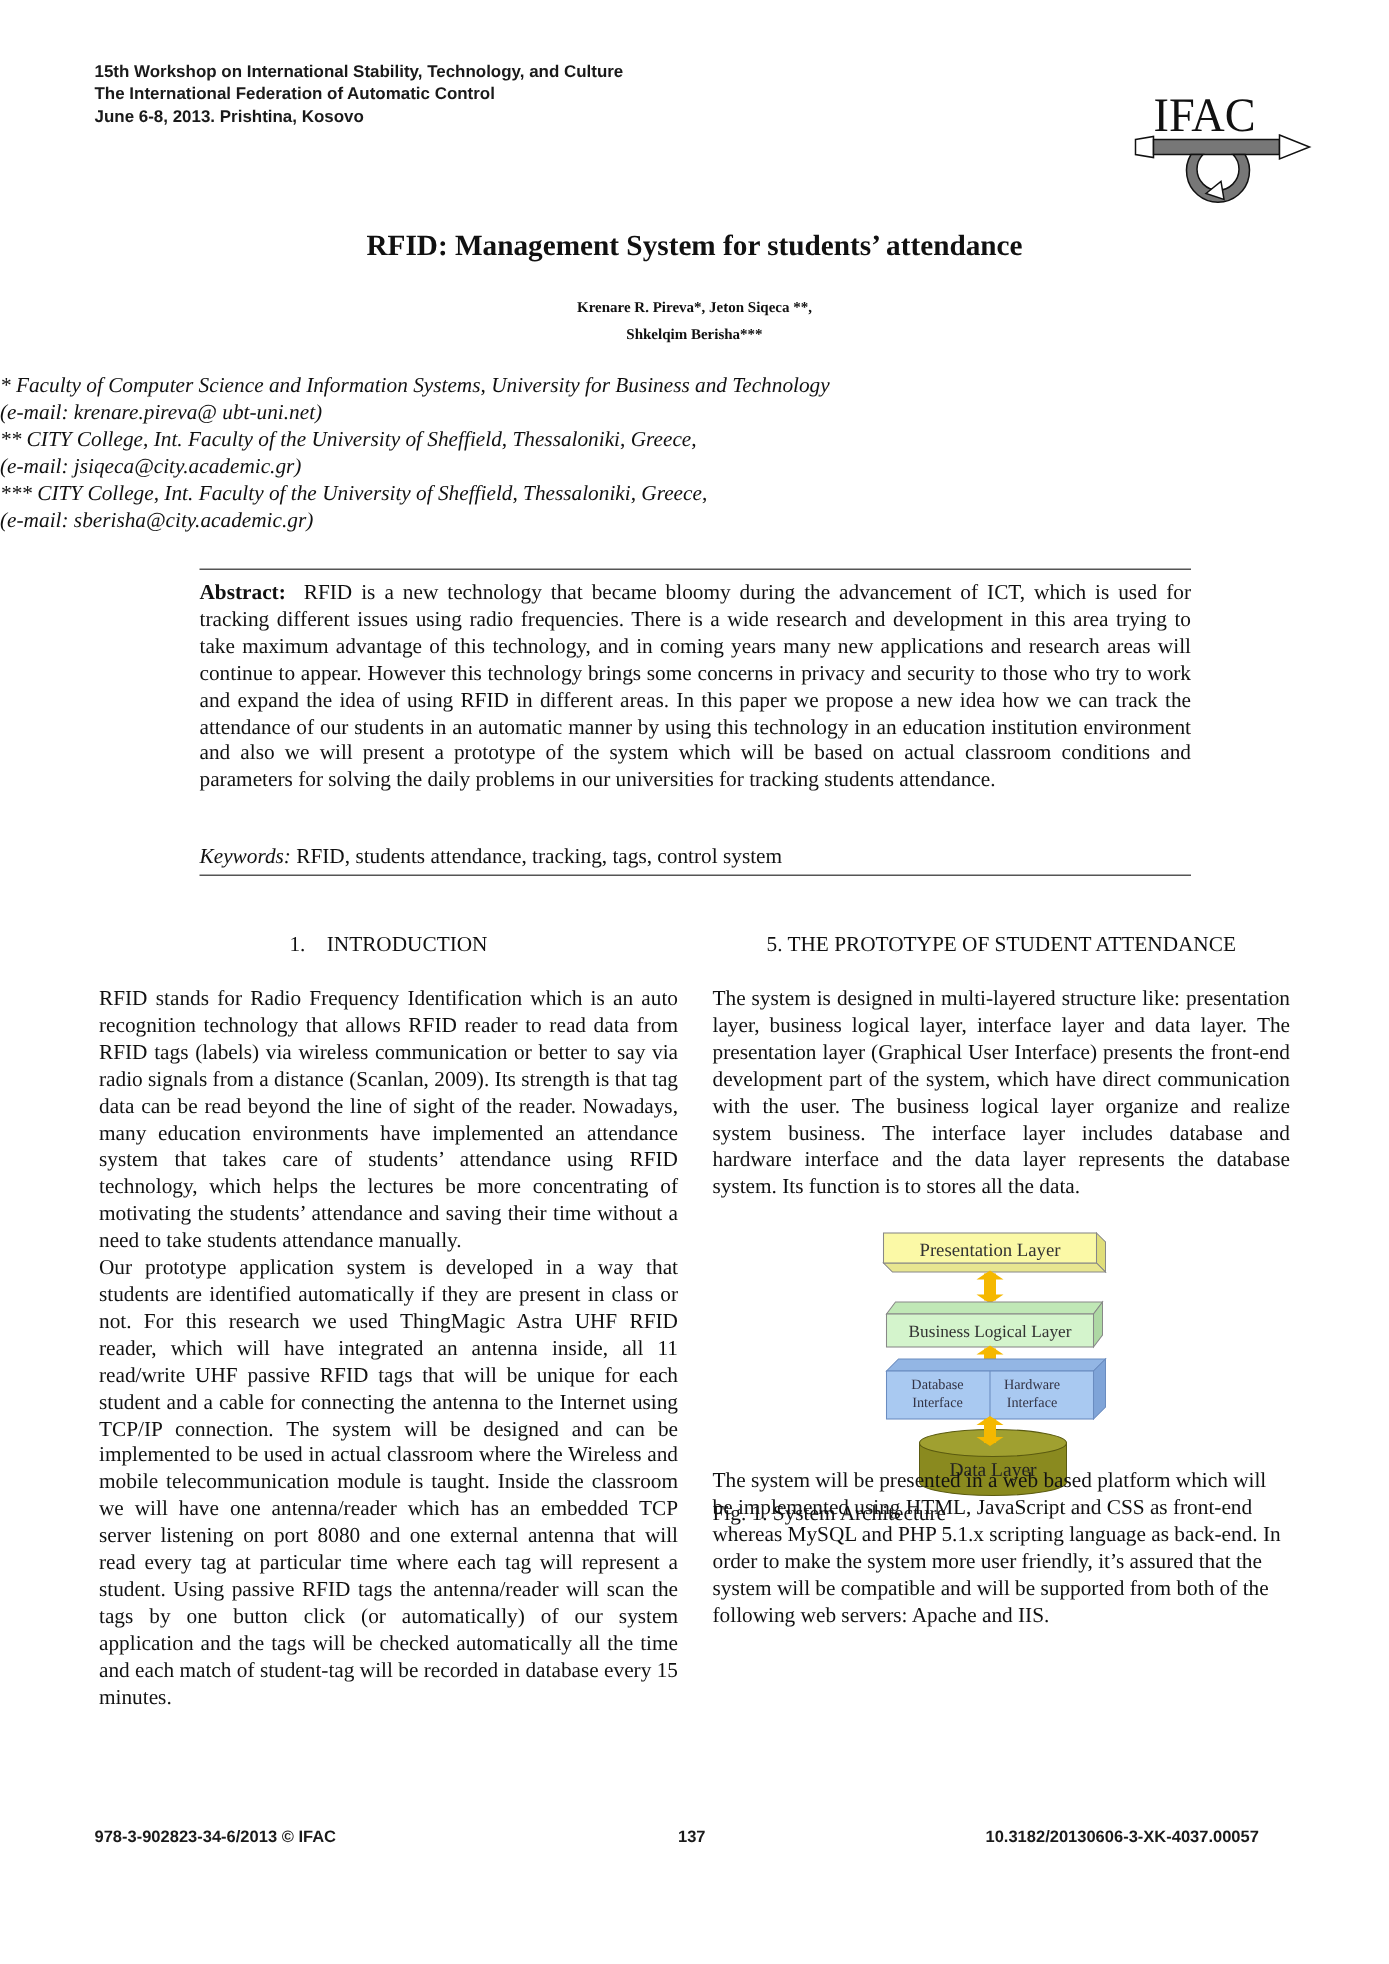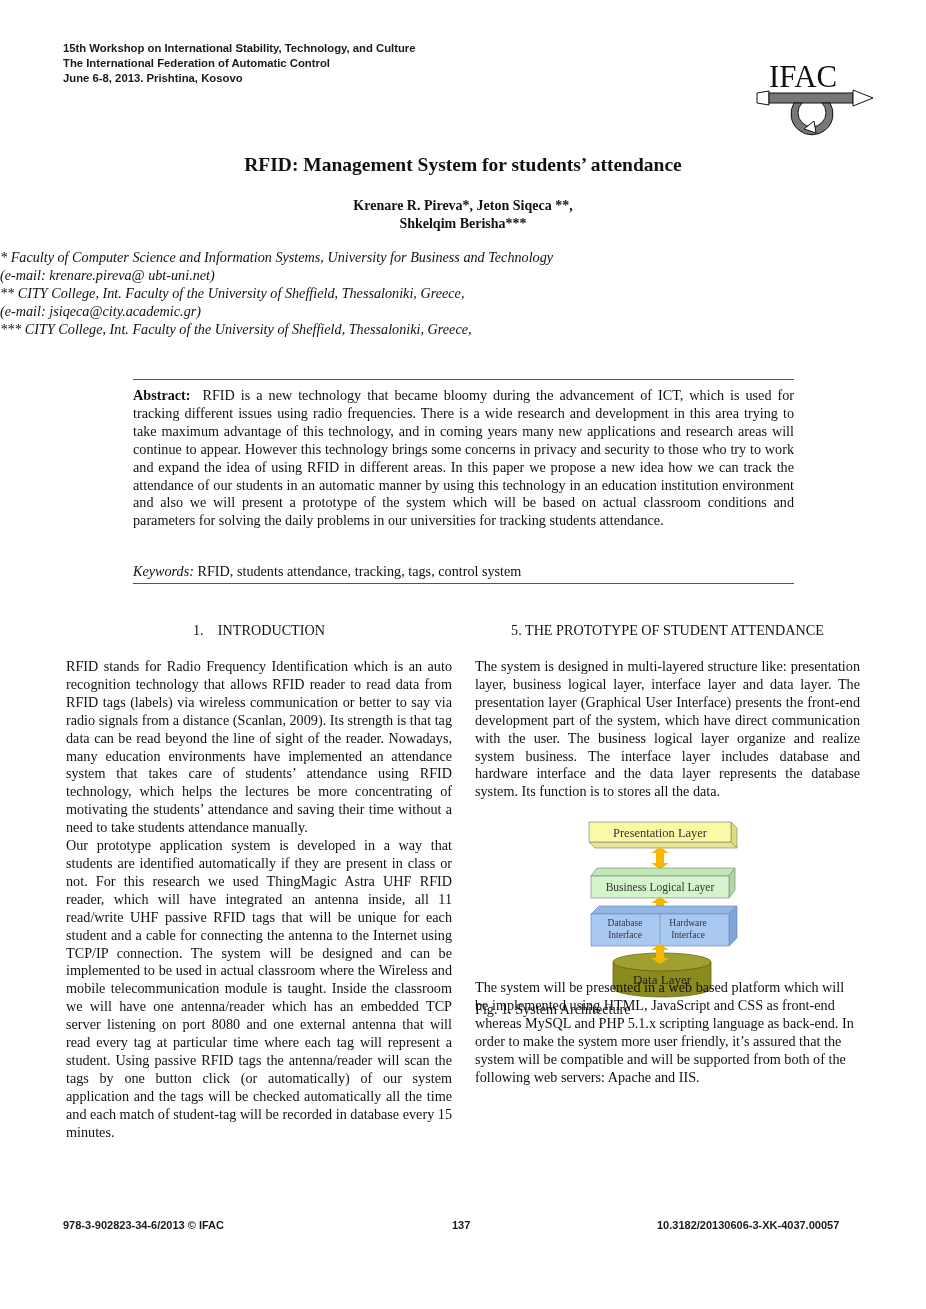--- a/index.html
+++ b/index.html
@@ -2,21 +2,21 @@
 <html><head>
 <meta charset="utf-8">
 <style>
   html, body { margin:0; padding:0; background:#ffffff; }
   body { width:926px; height:1309px; position:relative; overflow:hidden; color:#111; }
   .abs { position:absolute; }
   .hdr { left:63px; top:41px; font-family:"Liberation Sans", sans-serif; font-weight:bold; font-size:11.3px; line-height:15px; color:#1a1a1a; }
   .hdr div { white-space:nowrap; }
   .logo { left:752px; top:33px; width:130px; height:80px;margin-top:24px; }
   .title { left:0; width:926px; top:154px; text-align:center; font-family:"Liberation Serif", serif; font-weight:bold; font-size:19.5px; }
-  .authors { left:0; width:926px; top:197px; text-align:center; font-family:"Liberation Serif", serif; font-weight:bold; font-size:14px; line-height:18px; }
+  .authors { left:0; width:926px; top:197px; text-align:center; font-family:"Liberation Serif", serif; font-weight:bold; font-size:10px; line-height:18px; }
   .affil { left:0; width:926px; top:249px; text-align:left; font-family:"Liberation Serif", serif; font-style:italic; font-size:14.2px; line-height:17.9px; }
   .rule { left:133px; width:661px; height:0; border-top:1px solid #555; }
   .abstract { left:133px; width:661px; top:387px; font-family:"Liberation Serif", serif; font-size:14.2px; line-height:17.9px; text-align:justify; }
   .abstract b { font-weight:bold; }
   .keywords { left:133px; width:661px; top:562px; font-family:"Liberation Serif", serif; font-size:14.2px; line-height:18px; }
   .sec-h { font-family:"Liberation Serif", serif; font-size:14.2px; top:622px; text-align:center; }
   .col { font-family:"Liberation Serif", serif; font-size:14.2px; line-height:17.9px; text-align:justify; }
   .col p { margin:0; }
   .left-col { left:66px; width:386px; top:658px; }
   .right-col { left:475px; width:385px; top:658px; }
@@ -52,20 +52,21 @@
   <div>Krenare R. Pireva*, Jeton Siqeca **,</div>
   <div>Shkelqim Berisha***</div>
 </div>
 
 <div class="abs affil">
   <div>* Faculty of Computer Science and Information Systems, University for Business and Technology</div>
   <div>(e-mail: krenare.pireva@ ubt-uni.net)</div>
   <div>** CITY College, Int. Faculty of the University of Sheffield, Thessaloniki, Greece,</div>
   <div>(e-mail: jsiqeca@city.academic.gr)</div>
   <div>*** CITY College, Int. Faculty of the University of Sheffield, Thessaloniki, Greece,</div>
+  <div>(e-mail: sberisha@city.academic.gr)</div>
 </div>
 
 <div class="abs rule" style="top:379px;"></div>
 <div class="abs abstract">
   <b>Abstract:</b>&nbsp; <span>RFID is a new technology that became bloomy during the advancement of ICT, which is used for tracking different issues using radio frequencies. There is a wide research and development in this area trying to take maximum advantage of this technology, and in coming years many new applications and research areas will continue to appear. However this technology brings some concerns in privacy and security to those who try to work and expand the idea of using RFID in different areas. In this paper we propose a new idea how we can track the attendance of our students in an automatic manner by using this technology in an education institution environment and also we will present a prototype of the system which will be based on actual classroom conditions and parameters for solving the daily problems in our universities for tracking students attendance.</span>
 </div>
 <div class="abs keywords">
   <i>Keywords:</i> <span>RFID, students attendance, tracking, tags, control system</span>
 </div>
 <div class="abs rule" style="top:583px;"></div>

